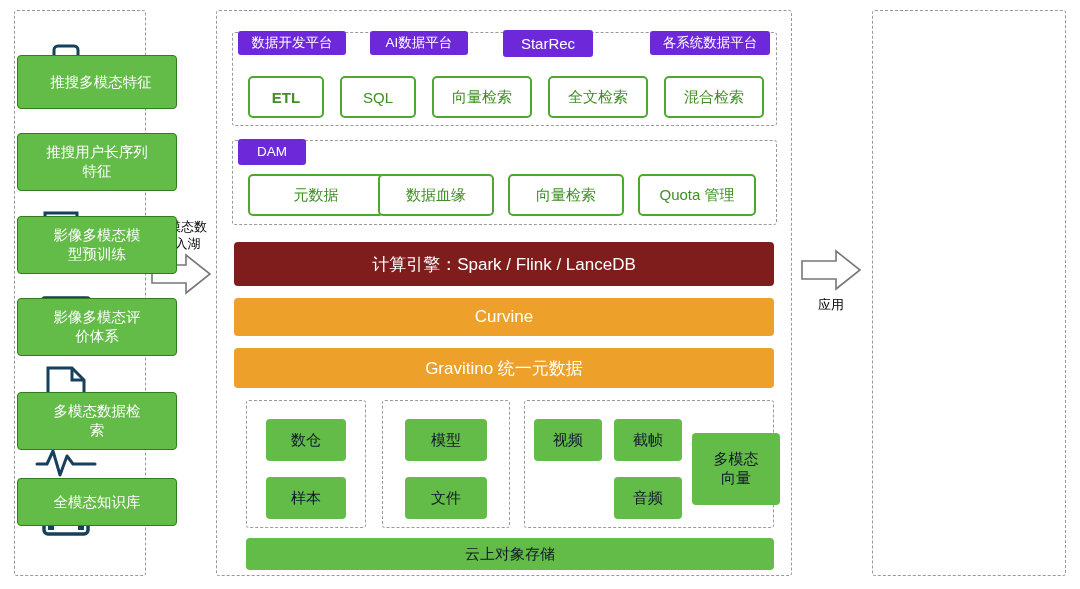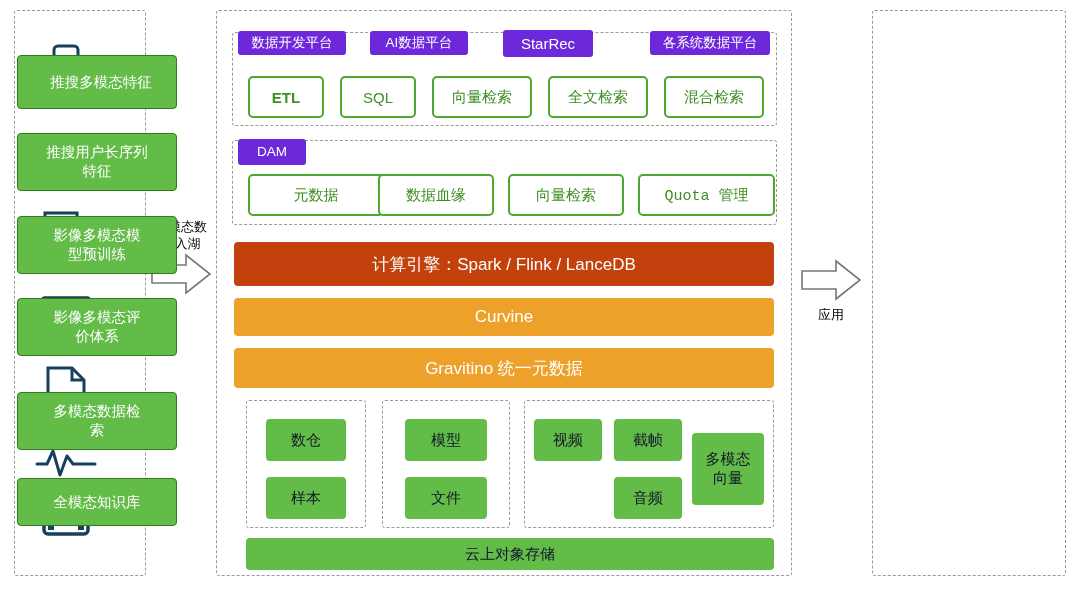--- a/index.html
+++ b/index.html
@@ -96,21 +96,21 @@
   .bar {
     position: absolute;
     border-radius: 4px;
     display: flex;
     align-items: center;
     justify-content: center;
     color: #ffffff;
     font-size: 17px;
     box-sizing: border-box;
   }
-  .bar.dark-green { background: #c2410c; }
+  .bar.dark-green { background: #7f1d1d; }
   .bar.orange { background: #eda12a; }
   .green-solid {
     position: absolute;
     background: #63bb48;
     border-radius: 4px;
     display: flex;
     align-items: center;
     justify-content: center;
     color: #0f172a;
     font-size: 15px;
@@ -230,44 +230,44 @@
   <div class="green-outline" style="left:432px; top:76px; width:100px; height:42px;">向量检索</div>
   <div class="green-outline" style="left:548px; top:76px; width:100px; height:42px;">全文检索</div>
   <div class="green-outline" style="left:664px; top:76px; width:100px; height:42px;">混合检索</div>
 
   <div class="inner-dash" style="left:232px; top:140px; width:545px; height:85px;"></div>
   <div class="tag" style="left:238px; top:139px; width:68px; height:26px; line-height:26px;">DAM</div>
 
   <div class="green-outline" style="left:248px; top:174px; width:136px; height:42px;">元数据</div>
   <div class="green-outline" style="left:378px; top:174px; width:116px; height:42px;">数据血缘</div>
   <div class="green-outline" style="left:508px; top:174px; width:116px; height:42px;">向量检索</div>
-  <div class="green-outline" style="left:638px; top:174px; width:137px; height:42px;font-family:Liberation Mono, monospace;">Quota 管理</div>
+  <div class="green-outline" style="left:638px; top:174px; width:118px; height:42px;">Quota 管理</div>
 
   <div class="bar dark-green" style="left:234px; top:242px; width:540px; height:44px;">计算引擎：Spark / Flink / LanceDB</div>
   <div class="bar orange" style="left:234px; top:298px; width:540px; height:38px;">Curvine</div>
   <div class="bar orange" style="left:234px; top:348px; width:540px; height:40px;">Gravitino 统一元数据</div>
 
   <div class="inner-dash" style="left:246px; top:400px; width:120px; height:128px;"></div>
   <div class="green-solid" style="left:266px; top:419px; width:80px; height:42px;">数仓</div>
   <div class="green-solid" style="left:266px; top:477px; width:80px; height:42px;">样本</div>
 
   <div class="inner-dash" style="left:382px; top:400px; width:128px; height:128px;"></div>
   <div class="green-solid" style="left:405px; top:419px; width:82px; height:42px;">模型</div>
   <div class="green-solid" style="left:405px; top:477px; width:82px; height:42px;">文件</div>
 
   <div class="inner-dash" style="left:524px; top:400px; width:250px; height:128px;"></div>
   <div class="green-solid" style="left:534px; top:419px; width:68px; height:42px;">视频</div>
   <div class="green-solid" style="left:614px; top:419px; width:68px; height:42px;text-align:center;">截帧</div>
   <div class="green-solid" style="left:614px; top:477px; width:68px; height:42px;">音频</div>
-  <div class="green-solid" style="left:692px; top:433px; width:72px; height:72px; white-space:pre-line;">多模态
+  <div class="green-solid" style="left:692px; top:433px; width:88px; height:72px; white-space:pre-line;">多模态
 向量</div>
 
   <div class="green-solid" style="left:246px; top:538px; width:528px; height:32px; font-size:15px;">云上对象存储</div>
 
-  <div class="arrow-wrap" style="left:796px; top:258px; width:70px;">
+  <div class="arrow-wrap" style="left:796px; top:248px; width:70px;">
     <svg class="arrow-shape" width="62" height="44" viewBox="0 0 62 44">
       <path d="M2 13 H36 V3 L60 22 L36 41 V31 H2 Z" fill="#ffffff" stroke="#777" stroke-width="1.6"></path>
     </svg>
     <div class="arrow-label" style="margin-top:4px;">应用</div>
   </div>
 
   <div class="dash-box" id="right-col"></div>
 
   <div class="out-box" style="top:55px; height:54px; white-space:pre-line;padding-left:8px;">推搜多模态特征</div>
   <div class="out-box" style="top:133px; height:58px; white-space:pre-line;">推搜用户长序列

